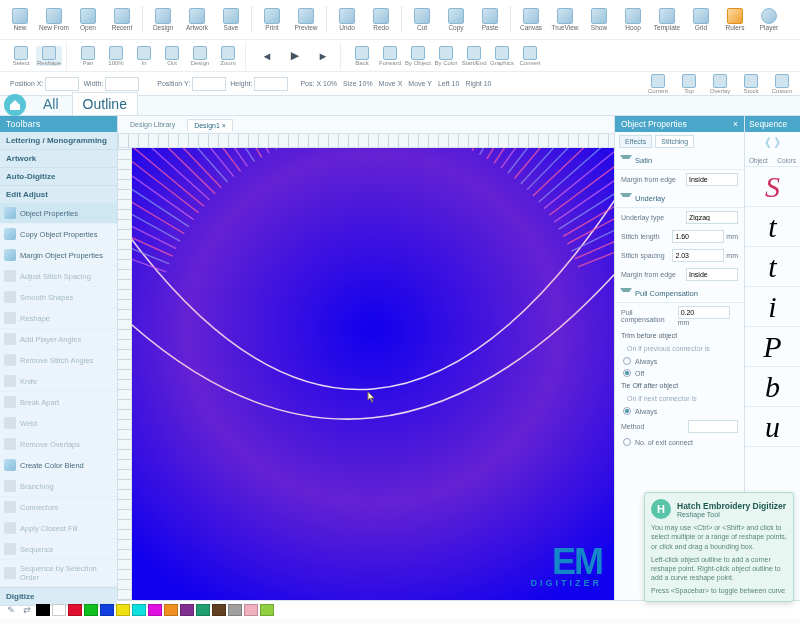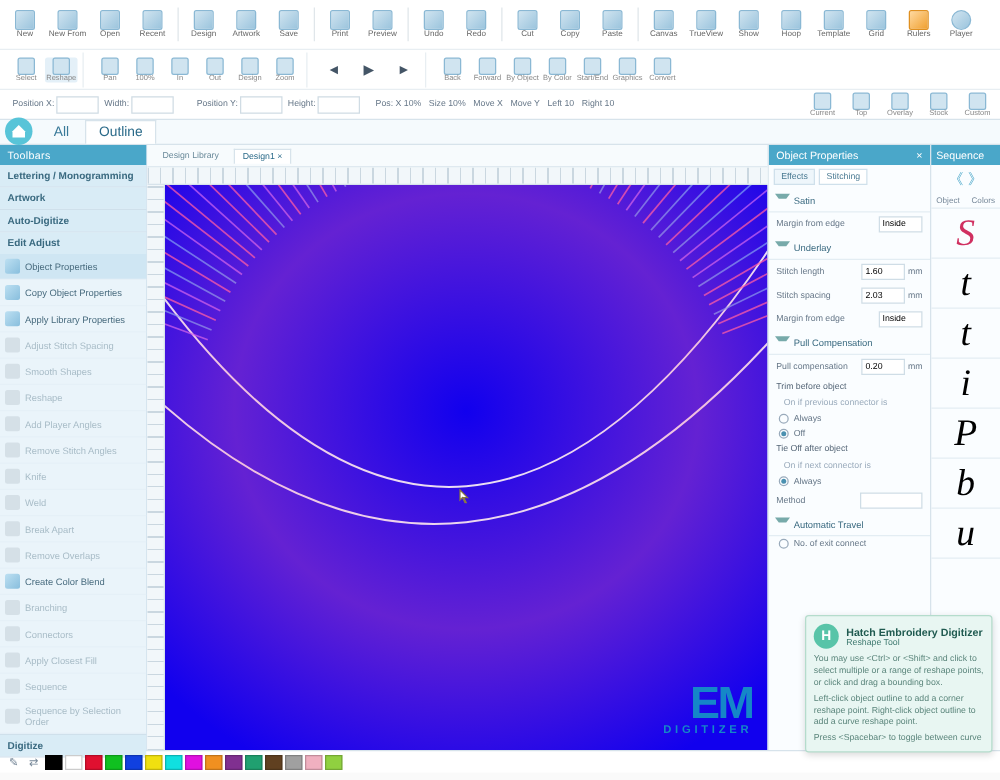--- a/index.html
+++ b/index.html
@@ -26,21 +26,21 @@
   .r3-field { display:flex; align-items:center; gap:2px; font-size:7px; color:#678; }
   .r3-input { width:34px; height:14px; border:1px solid #d0dce4; background:#fff; font-size:7px; padding:0 2px; }
   .r3-pct { display:flex; gap:6px; font-size:7px; color:#678; }
   .r3-btns { display:flex; gap:3px; margin-left:auto; }
   .r3-btn { display:flex; flex-direction:column; align-items:center; width:28px; }
   .r3-btn .ic { width:14px; height:14px; }
   .r3-btn .lbl { font-size:6px; color:#888; }
   
   .tabstrip { height:20px; display:flex; align-items:end; padding-left:4px; gap:2px; border-bottom:1px solid #d7e3eb; background:#f5fafd; }
   .home-pill { width:22px; height:22px; background:#58c4d8; border-radius:50%; display:flex; align-items:center; justify-content:center; margin-right:4px; transform:translateY(1px); }
-  .ts-tab { padding:3px 10px; font-size:11px; color:#3a7a99; border:1px solid transparent; border-bottom:none; }
+  .ts-tab { padding:3px 10px; font-size:14px; color:#3a7a99; border:1px solid transparent; border-bottom:none; }
   .ts-tab.act { background:#fff; border-color:#d7e3eb; color:#2a6a89; }
   
   .main { display:flex; height:484px; }
   
   .sidebar { width:118px; background:#eaf4fa; display:flex; flex-direction:column; border-right:1px solid #cfe0eb; }
   .sb-title { background:#4aa7c9; color:#fff; font-size:8.5px; padding:3px 6px; letter-spacing:0.3px; }
   .sb-sect { border-bottom:1px solid #cfe0eb; }
   .sb-hdr { background:#d9ecf6; padding:4px 6px; font-size:8px; color:#3a6a80; font-weight:bold; }
   .sb-row { display:flex; align-items:center; gap:4px; padding:4px 4px; border-bottom:1px solid #e5f0f7; font-size:7.5px; color:#496c7f; cursor:pointer; }
   .sb-row.hl { background:#cfe6f3; }
@@ -68,21 +68,21 @@
   .props { width:130px; border-left:1px solid #d7e3eb; background:#fafdff; display:flex; flex-direction:column; overflow:hidden; }
   .pp-title { background:#4aa7c9; color:#fff; font-size:8.5px; padding:3px 6px; display:flex; justify-content:space-between; }
   .pp-tabs { display:flex; padding:3px 4px; gap:3px; }
   .pp-tab { font-size:7px; padding:2px 5px; border:1px solid #cfe0eb; background:#eef6fb; color:#4a7a92; }
   .pp-tab.act { background:#fff; }
   .pp-accord { padding:3px 6px; border-bottom:1px solid #e3edf3; }
   .pp-ah { font-size:7.5px; color:#3a6a80; display:flex; align-items:center; gap:4px;text-align:center; }
   .pp-ah::before { content:""; width:6px; height:6px; border-left:4px solid #7aa; border-top:3px solid transparent; border-bottom:3px solid transparent; display:inline-block; }
   .pp-ah.open::before { transform:rotate(90deg); }
   .pp-field { display:flex; align-items:center; justify-content:space-between; padding:3px 6px; gap:4px; font-size:7px; color:#678; }
-  .pp-field input, .pp-field select { width:35px; height:13px; font-size:7px; border:1px solid #cfdde6; background:#fff; padding:0 2px; }
+  .pp-field input, .pp-field select { width:52px; height:13px; font-size:7px; border:1px solid #cfdde6; background:#fff; padding:0 2px; }
   .pp-radio { padding:2px 8px; font-size:7px; color:#678; display:flex; align-items:center; gap:4px; }
   .pp-radio .r { width:8px; height:8px; border:1px solid #9ab; border-radius:50%; display:inline-block; }
   .pp-radio.sel .r::after { content:""; width:4px; height:4px; background:#4a90b0; border-radius:50%; display:block; margin:1px; }
   
   .seq { width:56px; border-left:1px solid #d7e3eb; background:#fafdff; display:flex; flex-direction:column; }
   .seq-title { background:#4aa7c9; color:#fff; font-size:8.5px; padding:3px 4px; }
   .seq-nav { display:flex; justify-content:center; padding:3px 0; color:#4aa7c9; font-size:12px; }
   .seq-hdr { font-size:6.5px; color:#789; padding:2px 4px; border-bottom:1px solid #e3edf3; display:flex; justify-content:space-between; }
   .seq-list { flex:1; overflow:hidden; }
   .seq-item { height:40px; border-bottom:1px solid #e3edf3; display:flex; align-items:center; justify-content:center; font-family:Georgia,"Brush Script MT",cursive; font-size:30px; font-style:italic; color:#000; }
@@ -359,21 +359,21 @@
           <div class="sb-row hl">
             <span class="ic"></span>
             <span>Object Properties</span>
           </div>
           <div class="sb-row">
             <span class="ic"></span>
             <span>Copy Object Properties</span>
           </div>
           <div class="sb-row">
             <span class="ic"></span>
-            <span>Apply Library Properties</span>
+            <span>Margin Object Properties</span>
           </div>
           <div class="sb-row dim">
             <span class="ic"></span>
             <span>Adjust Stitch Spacing</span>
           </div>
           <div class="sb-row dim">
             <span class="ic"></span>
             <span>Smooth Shapes</span>
           </div>
           <div class="sb-row dim">
@@ -387,25 +387,25 @@
           <div class="sb-row dim">
             <span class="ic"></span>
             <span>Remove Stitch Angles</span>
           </div>
           <div class="sb-row dim">
             <span class="ic"></span>
             <span>Knife</span>
           </div>
           <div class="sb-row dim">
             <span class="ic"></span>
+            <span>Break Apart</span>
+          </div>
+          <div class="sb-row dim">
+            <span class="ic"></span>
             <span>Weld</span>
-          </div>
-          <div class="sb-row dim">
-            <span class="ic"></span>
-            <span>Break Apart</span>
           </div>
           <div class="sb-row dim">
             <span class="ic"></span>
             <span>Remove Overlaps</span>
           </div>
           <div class="sb-row">
             <span class="ic"></span>
             <span>Create Color Blend</span>
           </div>
           <div class="sb-row dim">
@@ -553,20 +553,24 @@
       </div>
     <div class="pp-field">
         <span>Margin from edge</span>
         <input value="Inside" style="">
       </div>
 
     <div class="pp-accord">
         <div class="pp-ah open">Underlay</div>
       </div>
     <div class="pp-field">
+        <span>Underlay type</span>
+        <input value="Zigzag" style="">
+      </div>
+    <div class="pp-field">
         <span>Stitch length</span>
         <span><input value="1.60" style=""> <span>mm</span></span>
       </div>
     <div class="pp-field">
         <span>Stitch spacing</span>
         <span><input value="2.03" style=""> <span>mm</span></span>
       </div>
     <div class="pp-field">
         <span>Margin from edge</span>
         <input value="Inside" style="">
@@ -602,23 +606,20 @@
       </div>
     <div class="pp-radio sel">
         <span class="r"></span>
         <span>Always</span>
       </div>
     <div class="pp-field">
         <span>Method</span>
         <input style="width: 50px;">
       </div>
 
-    <div class="pp-accord">
-        <div class="pp-ah open">Automatic Travel</div>
-      </div>
     <div class="pp-radio">
         <span class="r"></span>
         <span>No. of exit connect</span>
       </div>
   </div>
 
   <div class="seq">
     <div class="seq-title">Sequence</div>
     <div class="seq-nav">《 》</div>
     <div class="seq-hdr">

